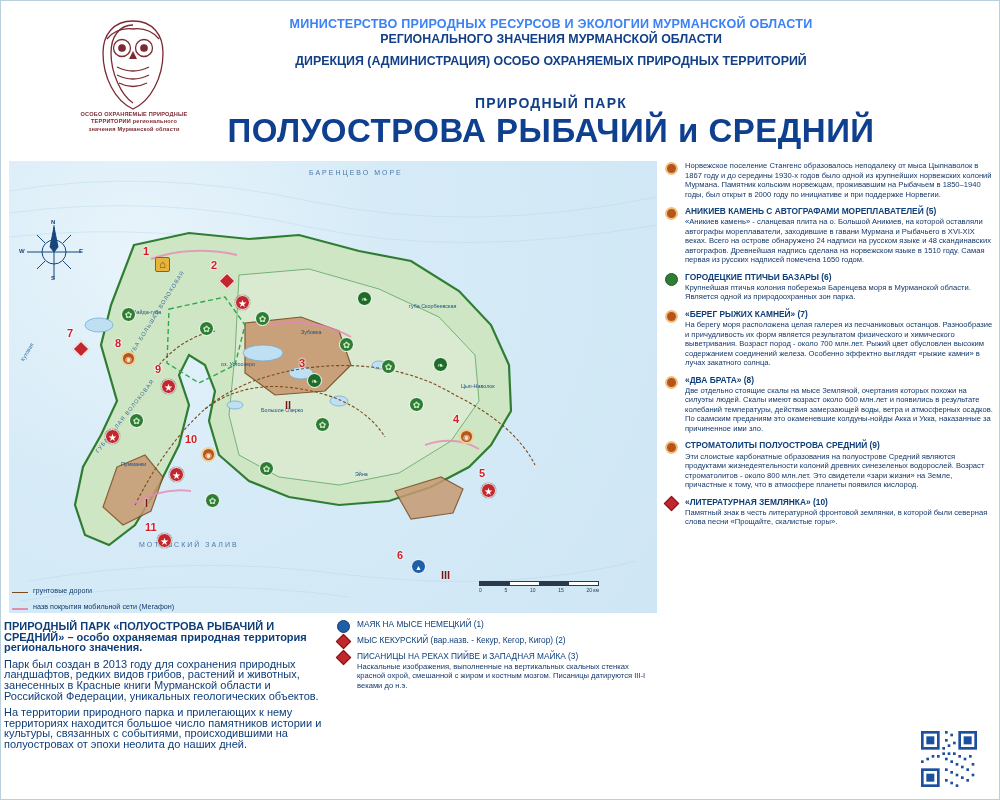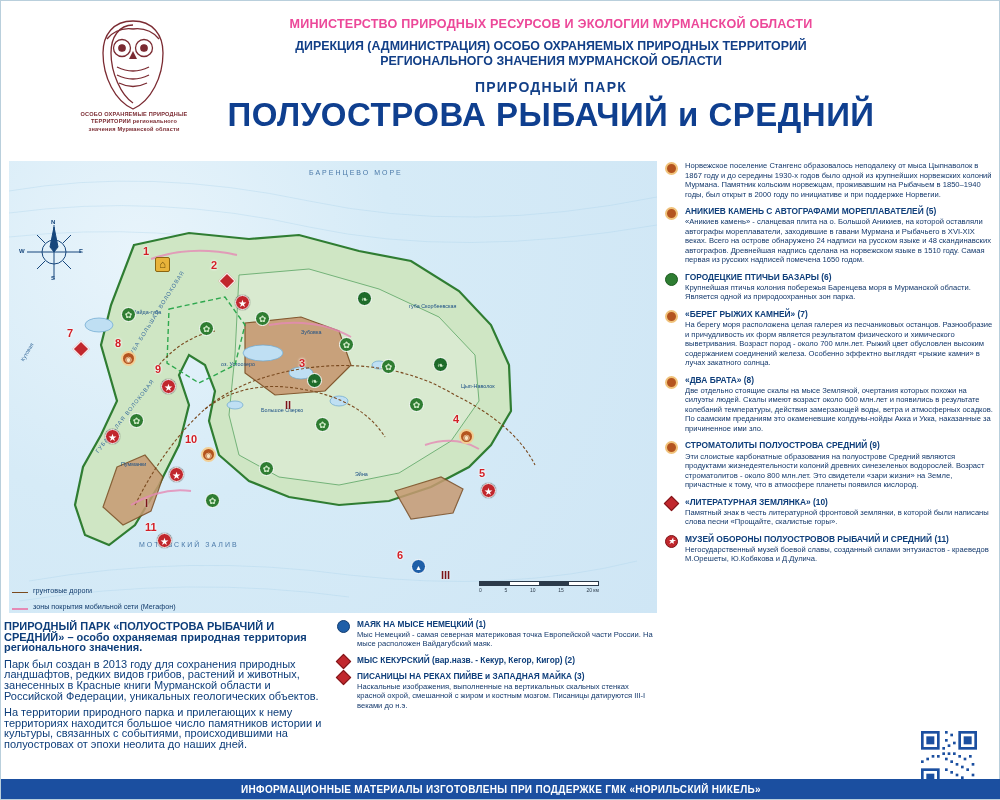--- a/index.html
+++ b/index.html
@@ -17,29 +17,29 @@
     background:#ffffff;
     border:1px solid #b9cfdc;
   }
 
   
   .header {
     position:absolute; left:0; top:0; width:1000px; height:152px;
   }
   .hdr-text { position:absolute; left:200px; top:16px; width:700px; text-align:center; }
   .hdr-line1 {
-    font-size:12.6px; font-weight:bold; color:#ec4899; letter-spacing:.2px;
+    font-size:12.6px; font-weight:bold; color:#3b82f6; letter-spacing:.2px;
     line-height:15px;
   }
   .hdr-line2 {
     margin-top:7px;
     font-size:12.4px; font-weight:bold; color:#123f87; line-height:15px;
   }
   .hdr-line3 {
-    margin-top:10px; font-size:14px; font-weight:bold; color:#123f87; letter-spacing:1.2px;
+    margin-top:26px; font-size:14px; font-weight:bold; color:#123f87; letter-spacing:1.2px;
   }
   .hdr-title {
     margin-top:1px;
     font-size:33px; font-weight:bold; color:#0f3f8f;
     letter-spacing:.5px; white-space:nowrap;
   }
 
   
   .logo { position:absolute; left:72px; top:14px; width:120px; height:130px; }
   .logo-cap { position:absolute; left:6px; top:96px; width:110px; text-align:center;
@@ -151,21 +151,21 @@
   }
   .desc .t1 { font-weight:bold; }
   .desc p { margin:0 0 6px 0; }
 
   
   .mid {
     position:absolute; left:336px; top:618px; width:320px;
   }
   .poi { margin-bottom:6px; position:relative; padding-left:20px; }
   .poi h4 {
-    margin:0 0 1px 0; font-size:8.3px; font-weight:bold; color:#0e3e7a; line-height:10px;
+    margin:0 0 1px 0; font-size:8.3px; font-weight:normal; color:#0e3e7a; line-height:10px;
   }
   .poi p { margin:0; font-size:7.6px; color:#13386b; line-height:9.4px; }
   .poi .pin { position:absolute; left:0; top:0; width:15px; height:15px; }
 
   
   .right {
     position:absolute; left:664px; top:160px; width:330px;
   }
   .rpoi { margin-bottom:7px; position:relative; padding-left:20px; }
   .rpoi h4 { margin:0 0 1px 0; font-size:8.4px; font-weight:bold; color:#0e3e7a; line-height:10.2px;}
@@ -205,22 +205,22 @@
           <path d="M46 68 q14 7 28 0"></path>
           <path d="M34 24 q10 -12 26 -10"></path>
           <path d="M86 24 q-10 -12 -26 -10"></path>
         </g>
       </svg>
       <div class="logo-cap">ОСОБО ОХРАНЯЕМЫЕ ПРИРОДНЫЕ ТЕРРИТОРИИ регионального значения Мурманской области</div>
     </div>
 
     <div class="hdr-text">
       <div class="hdr-line1">МИНИСТЕРСТВО ПРИРОДНЫХ РЕСУРСОВ И ЭКОЛОГИИ МУРМАНСКОЙ ОБЛАСТИ</div>
+      <div class="hdr-line2" style="margin-top:0">РЕГИОНАЛЬНОГО ЗНАЧЕНИЯ МУРМАНСКОЙ ОБЛАСТИ</div>
       <div class="hdr-line2">ДИРЕКЦИЯ (АДМИНИСТРАЦИЯ) ОСОБО ОХРАНЯЕМЫХ ПРИРОДНЫХ ТЕРРИТОРИЙ</div>
-      <div class="hdr-line2" style="margin-top:0">РЕГИОНАЛЬНОГО ЗНАЧЕНИЯ МУРМАНСКОЙ ОБЛАСТИ</div>
       <div class="hdr-line3">ПРИРОДНЫЙ ПАРК</div>
       <div class="hdr-title">ПОЛУОСТРОВА РЫБАЧИЙ и СРЕДНИЙ</div>
     </div>
   </div>
 
   <div class="legend">
     <div class="legend-col a">
       <div class="lg-row">
         <span class="lg-ico">
             <i class="line-green"></i>
@@ -464,37 +464,36 @@
     <div class="lg-row">
       <span class="lg-ico">
           <i class="line-brown"></i>
         </span>
       <span class="lg-txt">грунтовые дороги</span>
     </div>
     <div class="lg-row">
       <span class="lg-ico">
           <i class="line-pink"></i>
         </span>
-      <span class="lg-txt">зоны покрытия мобильной сети (Мегафон)</span>
+      <span class="lg-txt">назв покрытия мобильной сети (Мегафон)</span>
     </div>
   </div>
 
   <div class="desc">
     <p class="t1">ПРИРОДНЫЙ ПАРК «ПОЛУОСТРОВА РЫБАЧИЙ И СРЕДНИЙ» – особо охраняемая природная территория регионального значения.</p>
     <p>Парк был создан в 2013 году для сохранения природных ландшафтов, редких видов грибов, растений и животных, занесенных в Красные книги Мурманской области и Российской Федерации, уникальных геологических объектов.</p>
     <p>На территории природного парка и прилегающих к нему территориях находится большое число памятников истории и культуры, связанных с событиями, происходившими на полуостровах от эпохи неолита до наших дней.</p>
   </div>
 
   <div class="mid">
     <div class="poi">
       <span class="pin">
           <i class="ic-light" style="left:0;top:1px;"></i>
         </span>
       <h4>МАЯК НА МЫСЕ НЕМЕЦКИЙ (1)</h4>
-      <p>Мыс Немецкий - самая северная материковая точка Европейской части России. На мысе расположен Вайдагубский маяк.</p>
     </div>
     <div class="poi">
       <span class="pin">
           <i class="ic-diamond" style="left:1px;top:1px;"></i>
         </span>
       <h4>МЫС КЕКУРСКИЙ (вар.назв. - Кекур, Кегор, Кигор) (2)</h4>
     </div>
     <div class="poi">
       <span class="pin">
           <i class="ic-diamond" style="left:1px;top:1px;"></i>
@@ -546,28 +545,21 @@
           <i class="ic-spiral" style="left:0;top:1px;"></i>
         </span>
       <h4>СТРОМАТОЛИТЫ ПОЛУОСТРОВА СРЕДНИЙ (9)</h4>
       <p>Эти слоистые карбонатные образования на полуострове Средний являются продуктами жизнедеятельности колоний древних синезеленых водорослей. Возраст строматолитов - около 800 млн.лет. Это свидетели «зари жизни» на Земле, причастные к тому, что в атмосфере планеты появился кислород.</p>
     </div>
     <div class="rpoi">
       <span class="pin">
           <i class="ic-diamond" style="left:1px;top:1px;"></i>
         </span>
       <h4>«ЛИТЕРАТУРНАЯ ЗЕМЛЯНКА» (10)</h4>
-      <p>Памятный знак в честь литературной фронтовой землянки, в которой были написаны слова песни «Прощайте, скалистые горы».</p>
-    </div>
-    <div class="rpoi">
-      <span class="pin">
-          <i class="ic-star" style="left:0;top:1px;"></i>
-        </span>
-      <h4>МУЗЕЙ ОБОРОНЫ ПОЛУОСТРОВОВ РЫБАЧИЙ И СРЕДНИЙ (11)</h4>
-      <p>Негосударственный музей боевой славы, созданный силами энтузиастов - краеведов М.Орешеты, Ю.Кобякова и Д.Дулича.</p>
+      <p>Памятный знак в честь литературной фронтовой землянки, в которой были северная слова песни «Прощайте, скалистые горы».</p>
     </div>
   </div>
 
   <div class="qr">
     <svg class="qr-grid" viewBox="0 0 21 21" width="56" height="56" aria-hidden="true">
       <rect width="21" height="21" fill="#fff"></rect>
       <g fill="#1b4fa0">
         <rect x="0" y="0" width="7" height="7"></rect>
           <rect x="1" y="1" width="5" height="5" fill="#fff"></rect>
           <rect x="2" y="2" width="3" height="3"></rect>
@@ -605,16 +597,13 @@
           <rect x="13" y="20" width="1" height="1"></rect>
         <rect x="8" y="6" width="1" height="1"></rect>
           <rect x="6" y="9" width="1" height="1"></rect>
           <rect x="4" y="9" width="1" height="1"></rect>
         <rect x="2" y="10" width="1" height="1"></rect>
           <rect x="0" y="11" width="1" height="1"></rect>
       </g>
     </svg>
   </div>
 
-  <div class="footer">
-    <span>ИНФОРМАЦИОННЫЕ МАТЕРИАЛЫ ИЗГОТОВЛЕНЫ ПРИ ПОДДЕРЖКЕ ГМК «НОРИЛЬСКИЙ НИКЕЛЬ»</span>
-  </div>
 </div>
 
 </body></html>

